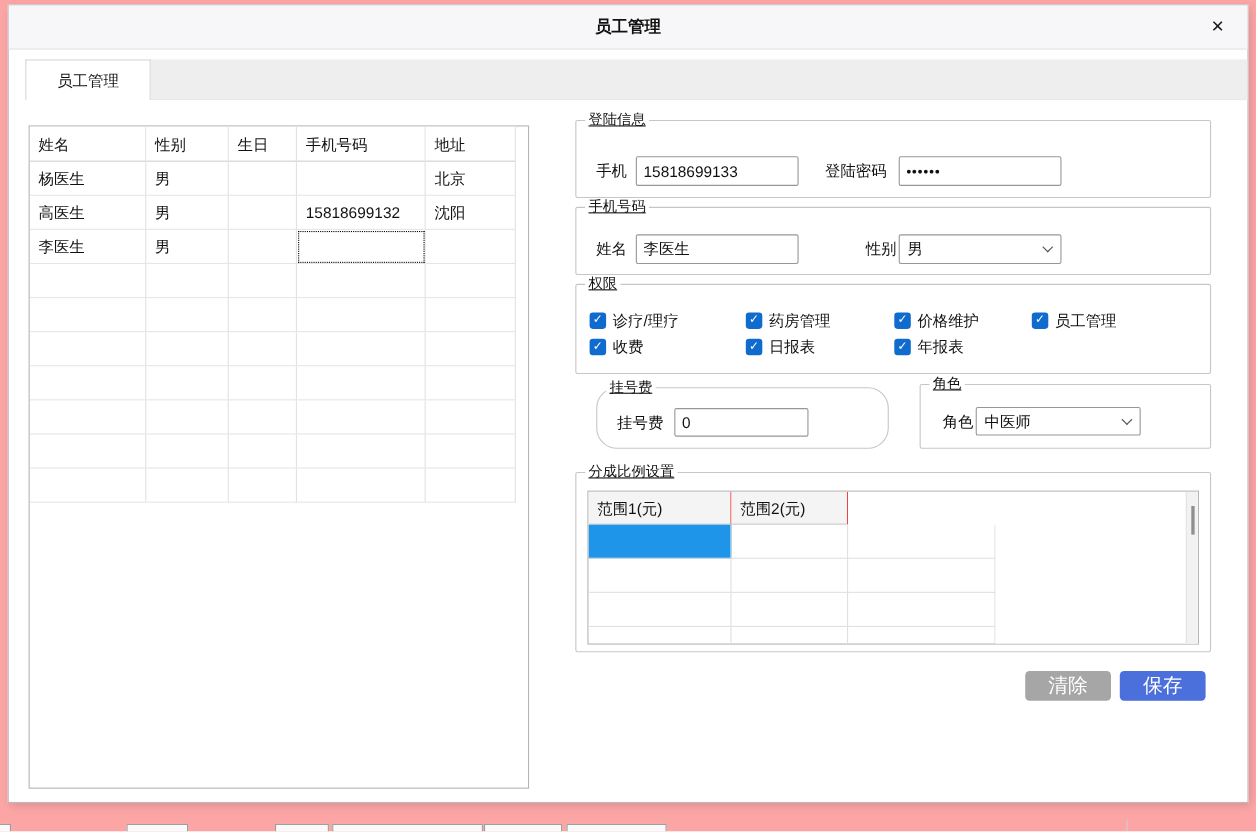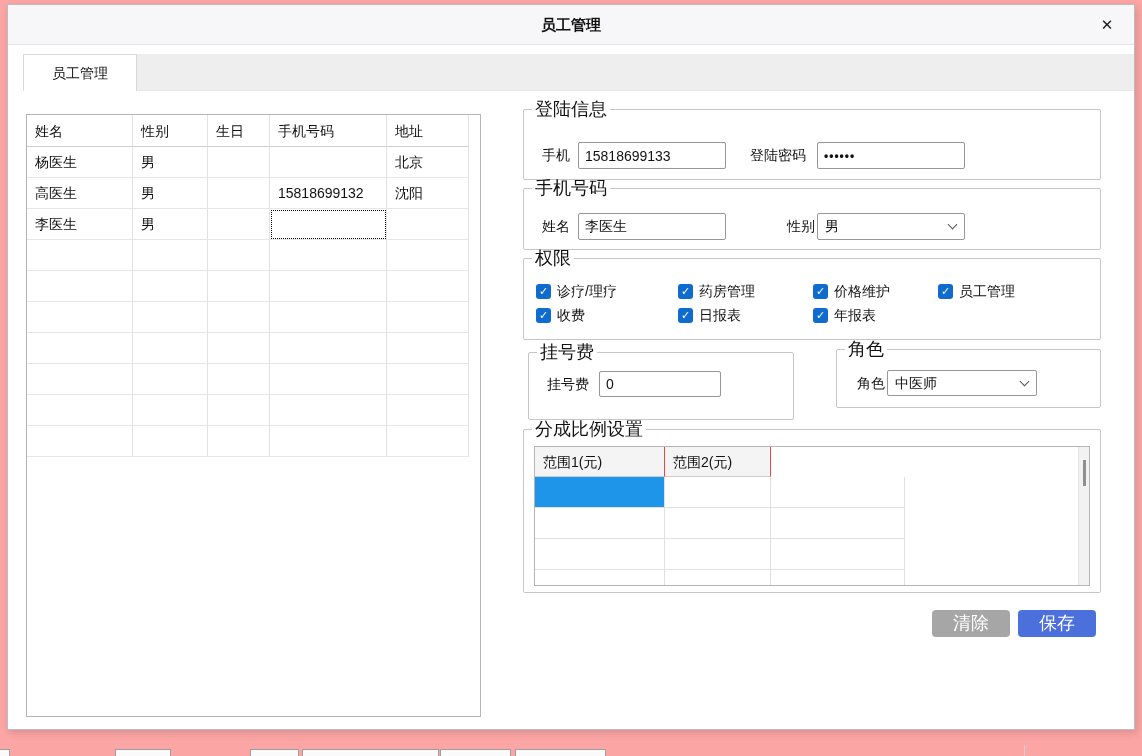--- a/index.html
+++ b/index.html
@@ -26,21 +26,21 @@
                 border:1px solid #b5b5b5; background:#fff; overflow:hidden; }
   .erow { display:flex; width:442px; }
   .ecell { height:31px; line-height:31px; padding-left:8px; font-size:14px;
            border-right:1px solid #e2e2e2; border-bottom:1px solid #e6e6e6; overflow:hidden;
            white-space:nowrap; }
   .ehead .ecell { height:32px; line-height:32px; border-bottom:1px solid #cfcfcf; background:#fff; }
   .fcell { outline:1px dotted #000; outline-offset:-2px; }
 
   .group { position:absolute; border:1px solid #c6c6c6; border-radius:2px; background:#fff; }
   .legend { position:absolute; top:-9px; left:8px; background:#fff; padding:0 3px;
-            font-size:18px; line-height:16px; }
+            font-size:13px; line-height:16px;text-decoration:underline; }
   .flabel { position:absolute; font-size:14px; line-height:27px; white-space:nowrap; }
   .tbox { position:absolute; height:27px; border:1px solid #979797; border-radius:2px;
           background:#fff; font-size:14px; padding:0 6px; font-family:inherit; color:#111; }
   .pwd { letter-spacing:1px; font-size:12px; font-weight:bold; }
 
   .selectbox { position:absolute; height:27px; border:1px solid #979797; border-radius:2px;
                background:#fff; font-size:14px; line-height:25px; padding-left:7px; }
   .chev { position:absolute; right:8px; top:9px; width:7px; height:7px;
           border-right:1px solid #555; border-bottom:1px solid #555; transform:rotate(45deg);
           transform-origin:center; margin-top:-2px; }
@@ -212,21 +212,21 @@
             <span class="cbx">✓</span>
             <span>日报表</span>
           </span>
           <span class="perm" style="left: 289px; top: 48px;">
             <span class="cbx">✓</span>
             <span>年报表</span>
           </span>
         </div>
     </div>
 
-    <div class="group" style="left:520px; top:347px; width:266px; height:68px;">
+    <div class="group" style="left:534px; top:347px; width:266px; height:56px;border-radius:19px;">
       <span class="legend">挂号费</span>
       <span class="flabel" style="left:18px; top:18px;">挂号费</span>
       <input class="tbox" style="left: 70px; top: 18px; width: 122px; height: 26px;" type="text" value="0">
     </div>
 
     <div class="group" style="left:828px; top:344px; width:265px; height:59px;">
       <span class="legend">角色</span>
       <span class="flabel" style="left:20px; top:20px;">角色</span>
       <div class="selectbox" style="left:50px; top:20px; width:150px; height:26px;">
         <span>中医师</span>

